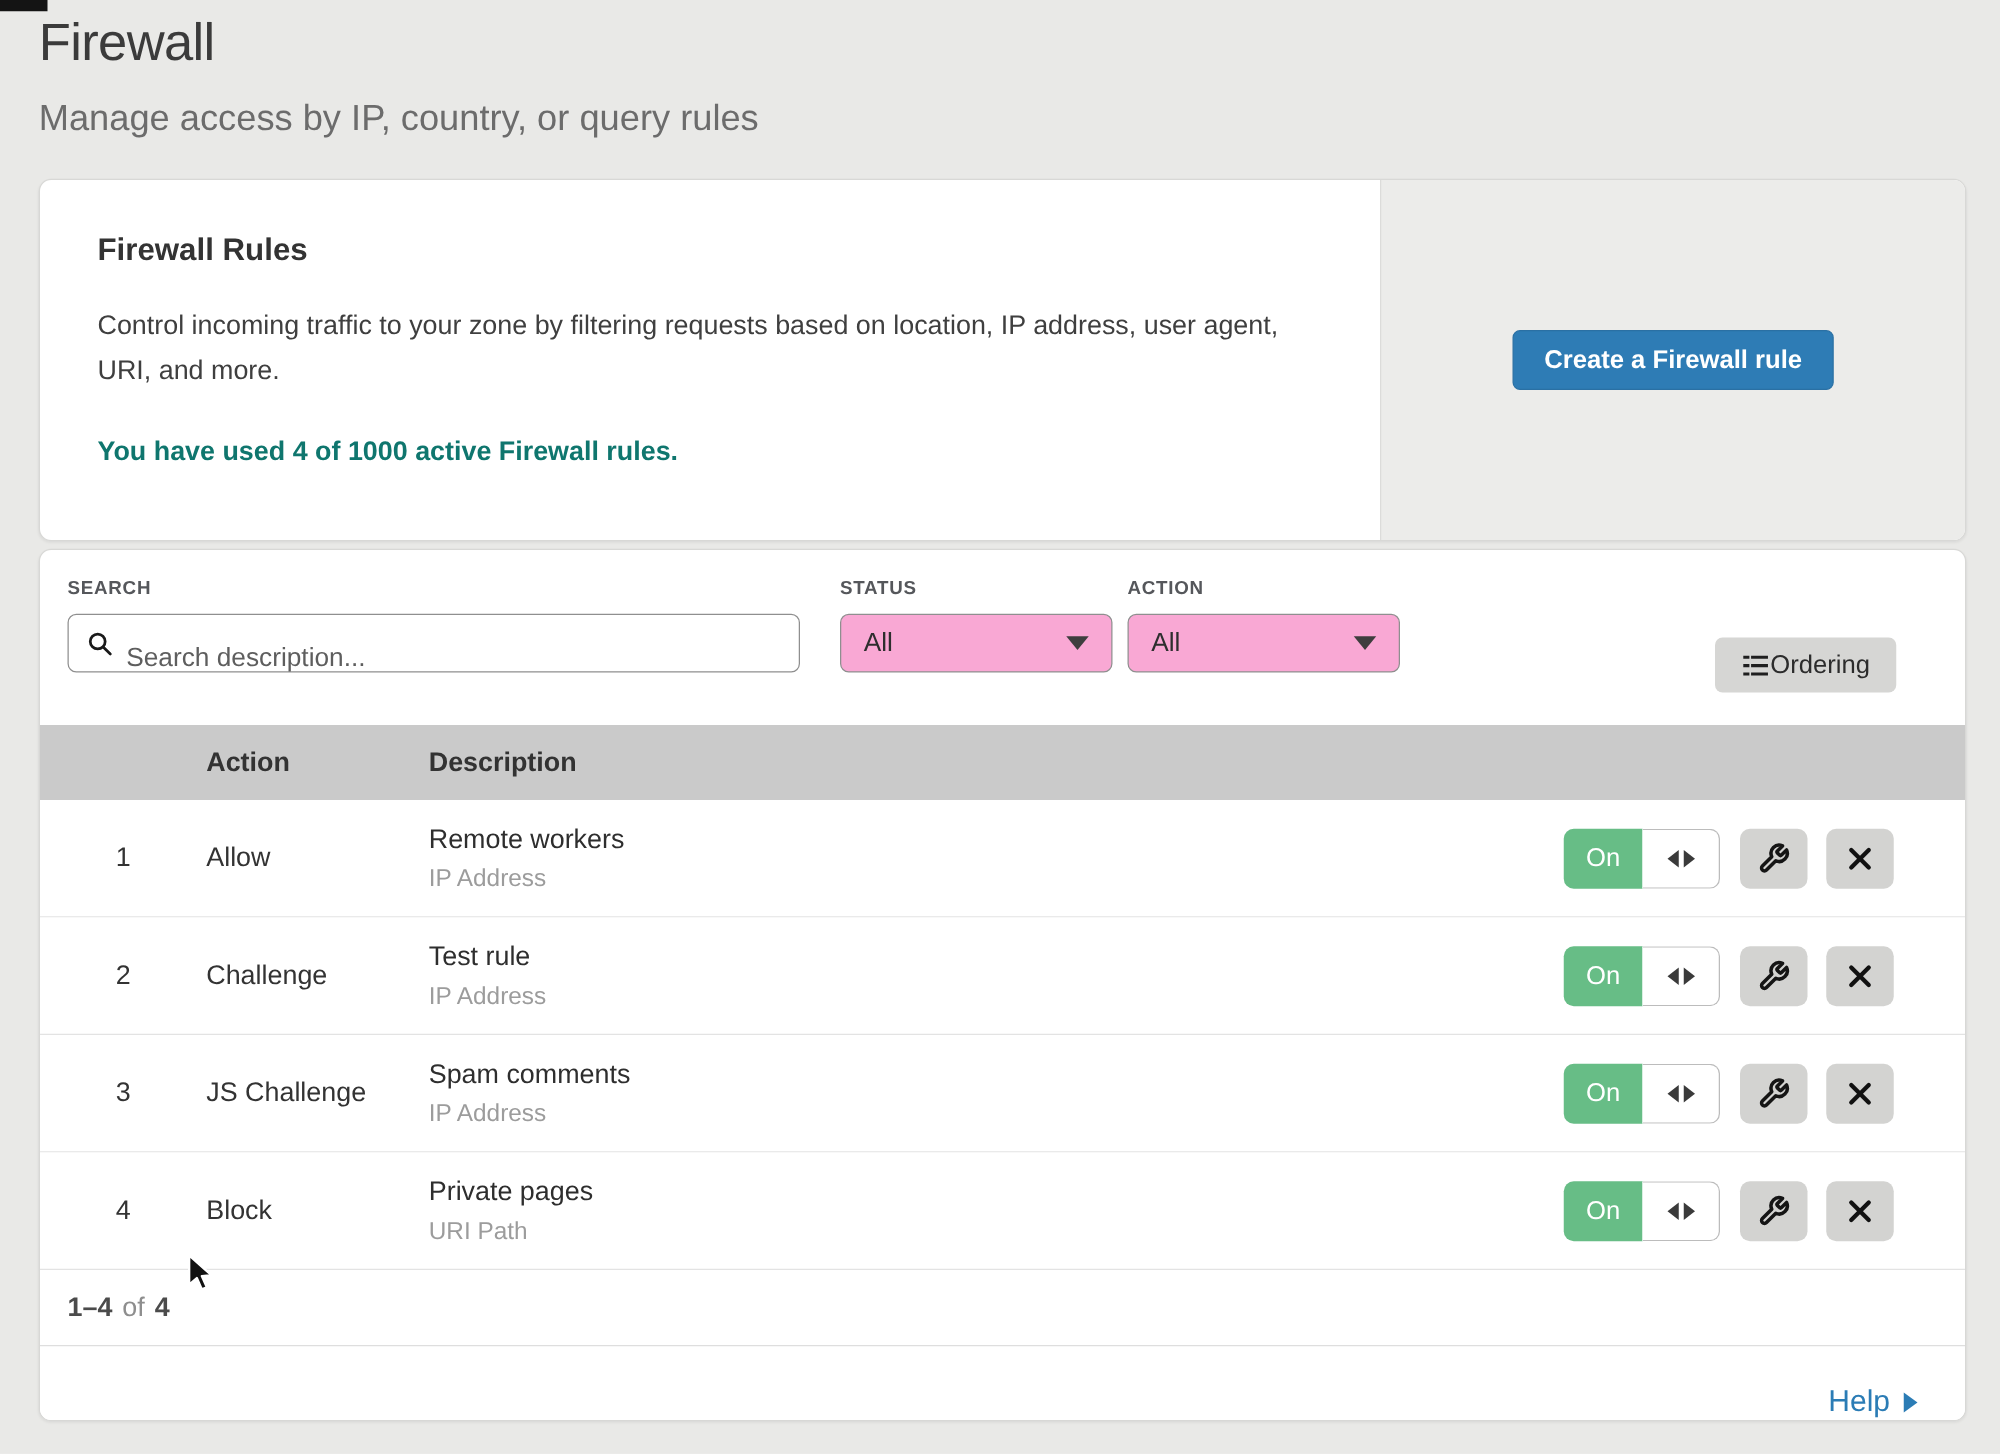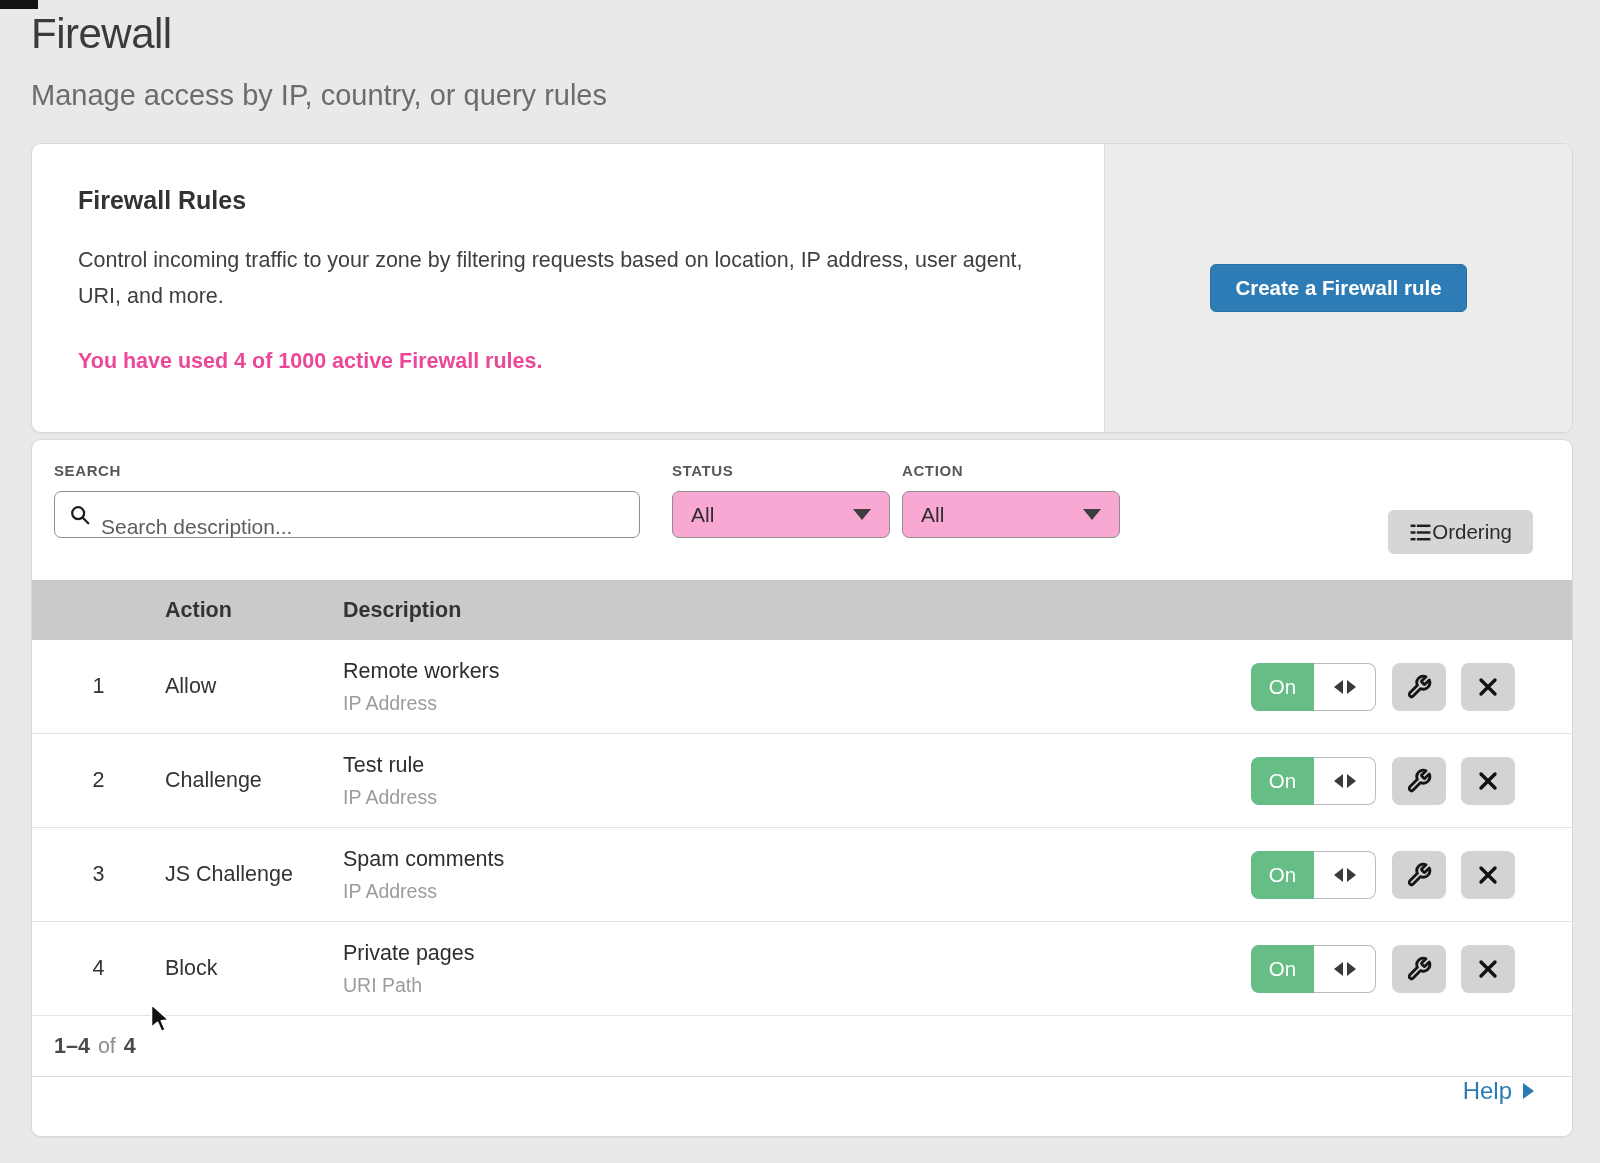--- a/index.html
+++ b/index.html
@@ -17,29 +17,29 @@
   .page-subtitle { margin-top: 18px; font-size: 29px; line-height: 34px; font-weight: 400; color: #6c6c6c; }
 
   
   .card { background: #fff; border: 1px solid #d8d8d6; border-radius: 10px; box-shadow: 0 1px 2px rgba(0,0,0,0.05); }
 
   
   .rules-card { margin-top: 31px; height: 290px; display: flex; overflow: hidden; }
   .rules-card-left { flex: 1; padding: 42px 40px 0 46px; }
   .rules-heading { font-size: 25px; font-weight: 700; color: #333; margin-bottom: 27px; }
   .rules-desc { font-size: 21.5px; line-height: 36px; color: #3f3f3f; max-width: 950px; }
-  .rules-usage { margin-top: 35px; font-size: 21.5px; font-weight: 700; color: #ec4899; }
+  .rules-usage { margin-top: 35px; font-size: 21.5px; font-weight: 700; color: #0f766e; }
   .rules-card-right { width: 468px; background: #ececea; border-left: 1px solid #dcdcda; display: flex; align-items: center; justify-content: center; }
   .create-btn { background: #2e7cb5; color: #fff; font-family: inherit; font-size: 20.5px; font-weight: 700; padding: 11px 24px; border-radius: 6px; border: 1px solid #2a70a4; cursor: pointer; }
 
   
   .table-card { margin-top: 6px; overflow: hidden; }
 
   
-  .filter-bar { height: 140px; padding: 22px 6px 0 22px; display: flex; align-items: flex-start; }
+  .filter-bar { height: 140px; padding: 22px 22px 0 22px; display: flex; align-items: flex-start; }
   .filter-group { margin-right: 12px; }
   .filter-label { display: block; font-size: 15px; font-weight: 700; color: #55575b; letter-spacing: 0.6px; margin-bottom: 12px; }
   .search-box { width: 586px; height: 47px; border: 1.5px solid #8f8f8f; border-radius: 7px; background: #fff; display: flex; align-items: center; padding: 0 14px; }
   .search-box input { flex: 1; border: none; outline: none; font-family: inherit; font-size: 21px; color: #3d3d3d; margin-left: 10px; background: transparent; margin-top: 24px; }
   .search-box input::placeholder { color: #5e5e5e; opacity: 1; }
   .select-box { width: 218px; height: 47px; border: 1.5px solid #8f8f8f; border-radius: 7px; background: #f9a8d4; display: flex; align-items: center; justify-content: space-between; padding: 0 18px; font-size: 21px; color: #2e2e2e; cursor: pointer; text-align: center; }
   .caret-down { width: 0; height: 0; border-left: 9px solid transparent; border-right: 9px solid transparent; border-top: 11px solid #3e3e3e; }
   .ordering-btn { margin-left: auto; margin-right: 33px; margin-top: 48px; height: 44px; background: #d6d6d4; border: none; border-radius: 6px; display: flex; align-items: center; padding: 0 21px; font-family: inherit; font-size: 20.5px; color: #2c2c2c; cursor: pointer; }
 
   
@@ -59,21 +59,21 @@
   .toggle-handle { flex: 1; background: #fff; border: 1px solid #bcbcbc; border-left: none; border-radius: 0 8px 8px 0; display: flex; align-items: center; justify-content: center; gap: 4px; }
   .tri-left  { width: 0; height: 0; border-top: 7px solid transparent; border-bottom: 7px solid transparent; border-right: 9px solid #3a3a3a; }
   .tri-right { width: 0; height: 0; border-top: 7px solid transparent; border-bottom: 7px solid transparent; border-left: 9px solid #3a3a3a; }
   .icon-btn { width: 54px; height: 48px; background: #d3d3d1; border: none; border-radius: 8px; display: flex; align-items: center; justify-content: center; cursor: pointer; }
   .gap16 { width: 16px; } .gap15 { width: 15px; }
 
   
   .pagination-bar { height: 60px; display: flex; align-items: center; padding-left: 22px; font-size: 21.5px; background: #fff; }
   .pg-range, .pg-total { font-weight: 700; color: #4b4b4b; }
   .pg-of { color: #8e8e8e; margin: 0 8px; }
-  .help-bar { height: 60px; border-top: 1px solid #dedede; display: flex; align-items: flex-start; justify-content: flex-end; padding-right: 38px; background: #fff; }
+  .help-bar { height: 60px; border-top: 1px solid #dedede; display: flex; align-items: flex-end; justify-content: flex-end; padding-right: 38px; background: #fff; }
   .help-link { display: flex; align-items: center; gap: 11px; font-size: 24px; color: #2b7cb5; text-decoration: none; cursor: pointer; }
   .help-arrow { width: 0; height: 0; border-top: 8px solid transparent; border-bottom: 8px solid transparent; border-left: 11px solid #2b7cb5; }
 
   .cursor { position: absolute; left: 148px; top: 1003px; pointer-events: none; }
 </style>
 </head>
 <body>
 
 <div class="page">
   <div class="black-corner"></div>

